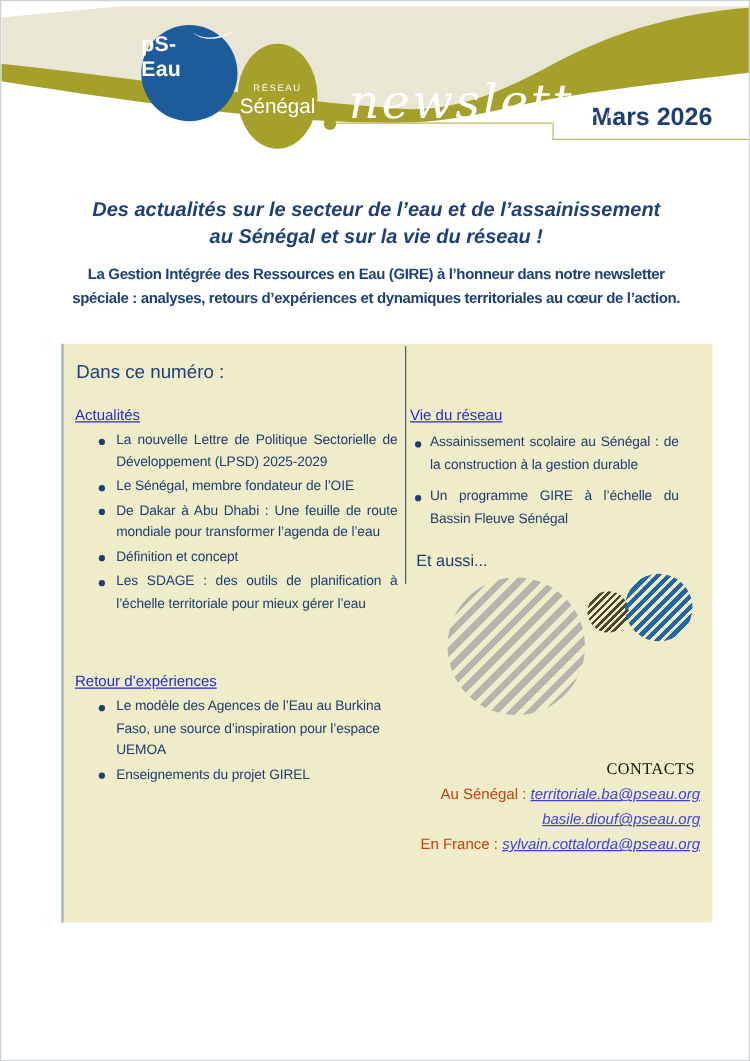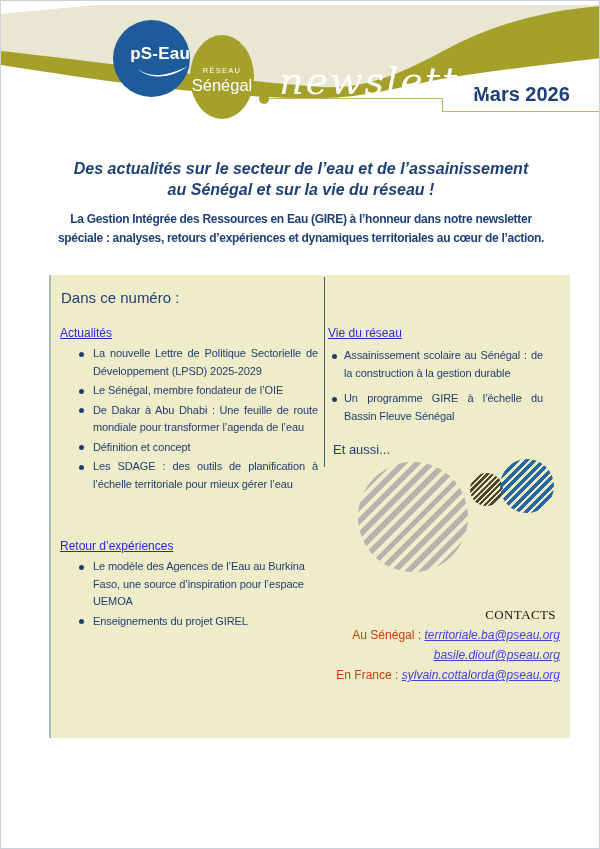--- a/index.html
+++ b/index.html
@@ -6,21 +6,21 @@
   .page{
     position:relative;width:600px;height:849px;box-sizing:border-box;
     background:#ffffff;border:1px solid #ccd2da;overflow:hidden;
     font-family:"Liberation Sans",sans-serif;
   }
   
   .masthead{position:absolute;top:0;left:0;width:600px;height:135px;}
   .swoosh-svg{position:absolute;top:0;left:0;}
   .logo-blue{
     position:absolute;left:112px;top:19px;width:77px;height:77px;border-radius:50%;
-    background:#1e5b9b;display:flex;flex-direction:column;align-items:flex-end;justify-content:center;
+    background:#1e5b9b;display:flex;flex-direction:row;align-items:flex-start;justify-content:center;
     z-index:3;
   }
   .logo-blue .brand{color:#fff;font-weight:bold;font-size:17px;letter-spacing:.2px;margin-top:6px;}
   .logo-olive{
     position:absolute;left:189px;top:34px;width:64px;height:84px;border-radius:50%;
     background:#a4a02a;z-index:2;text-align:center;box-sizing:border-box;padding-top:31px;
   }
   .logo-olive .network-label{display:block;color:#fff;font-size:7.5px;letter-spacing:1.3px;}
   .logo-olive .network-name{display:block;color:#fff;font-size:16.5px;margin-top:1px;}
   .newsletter-script{

